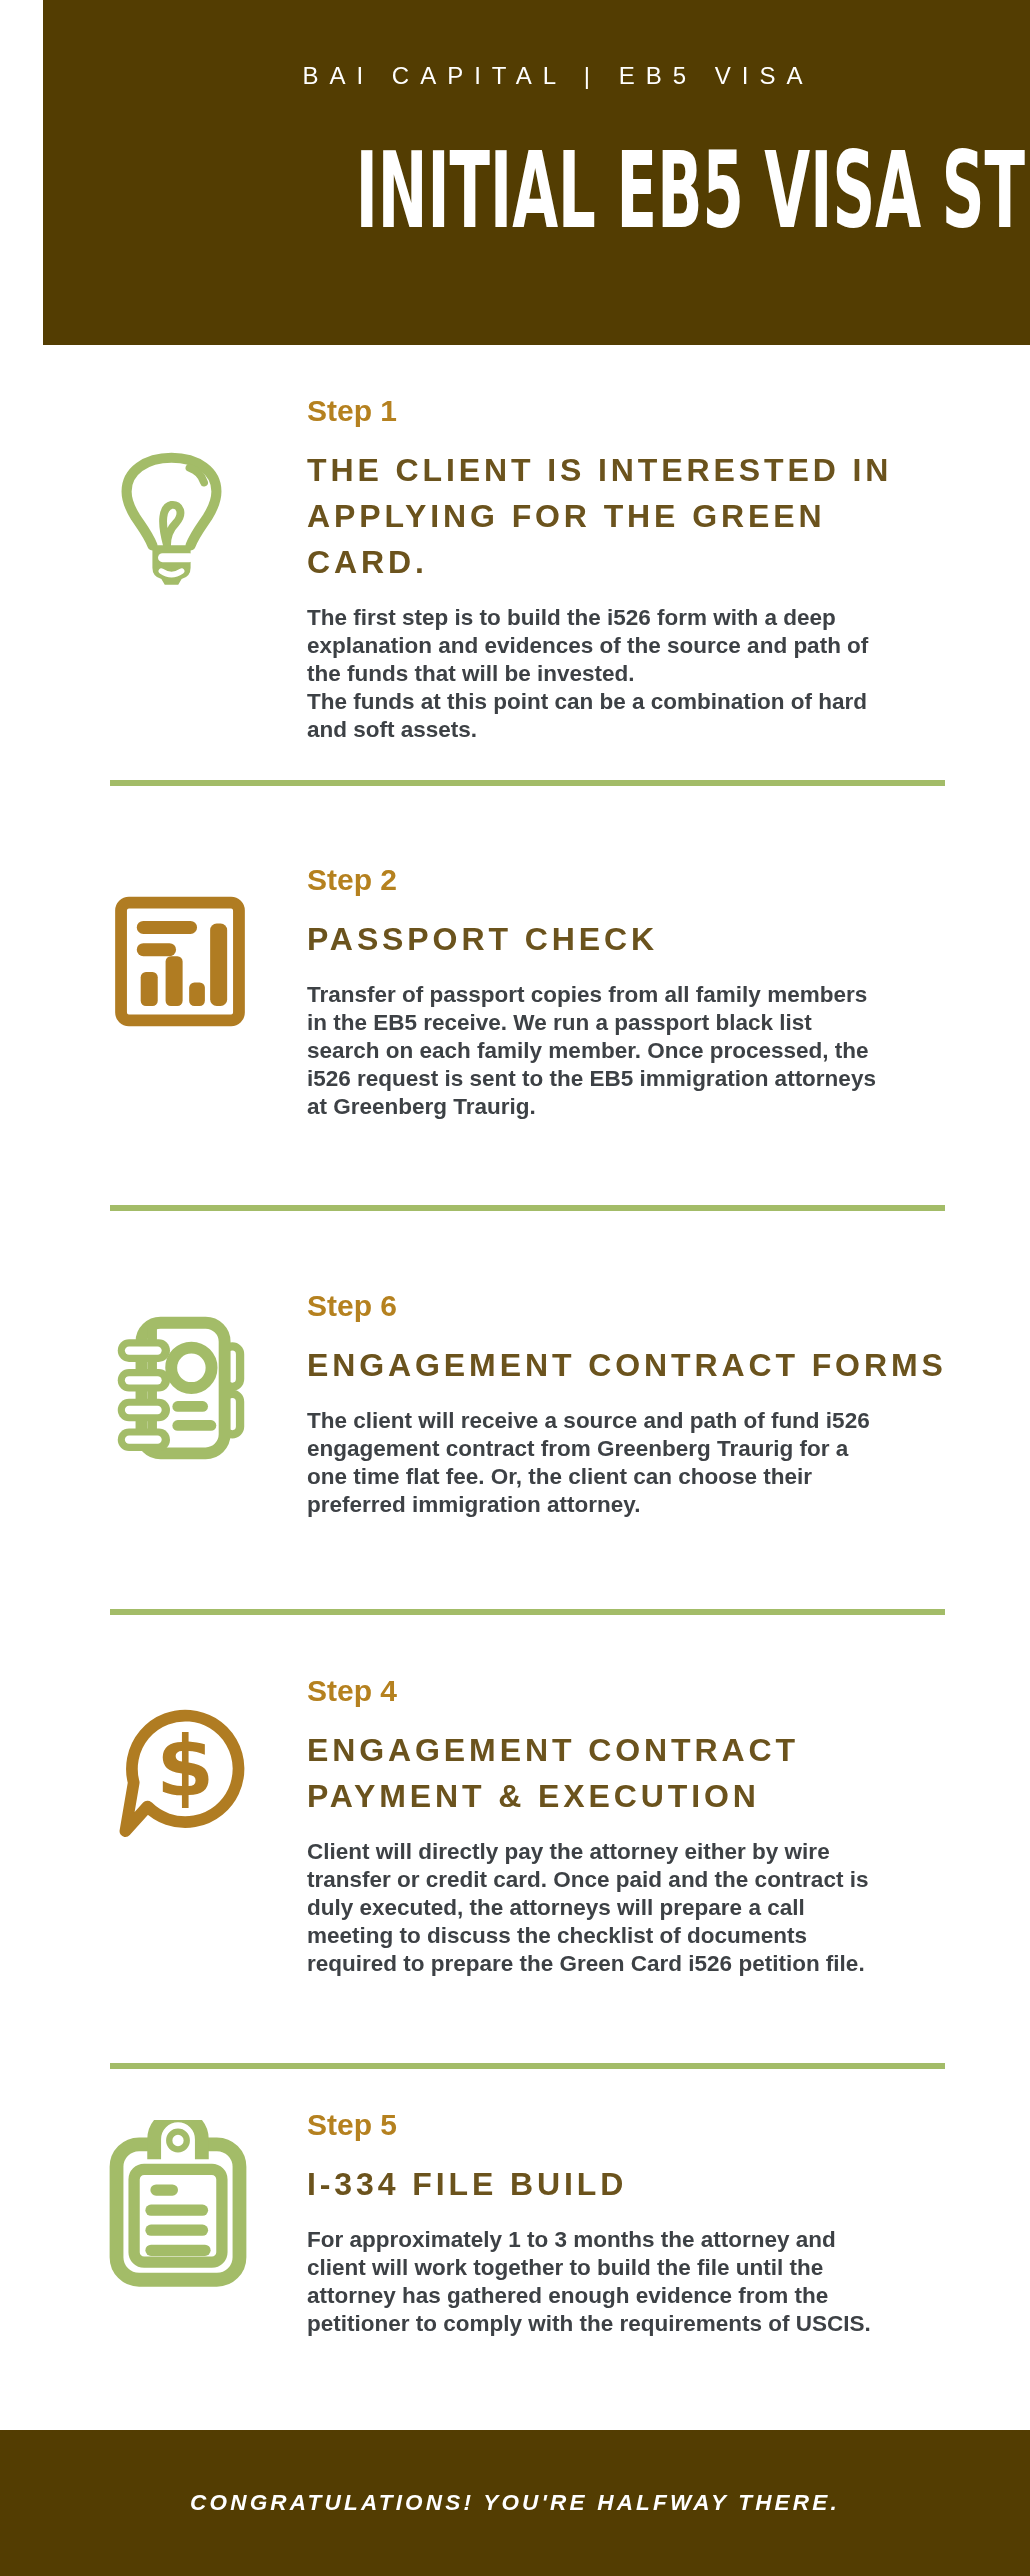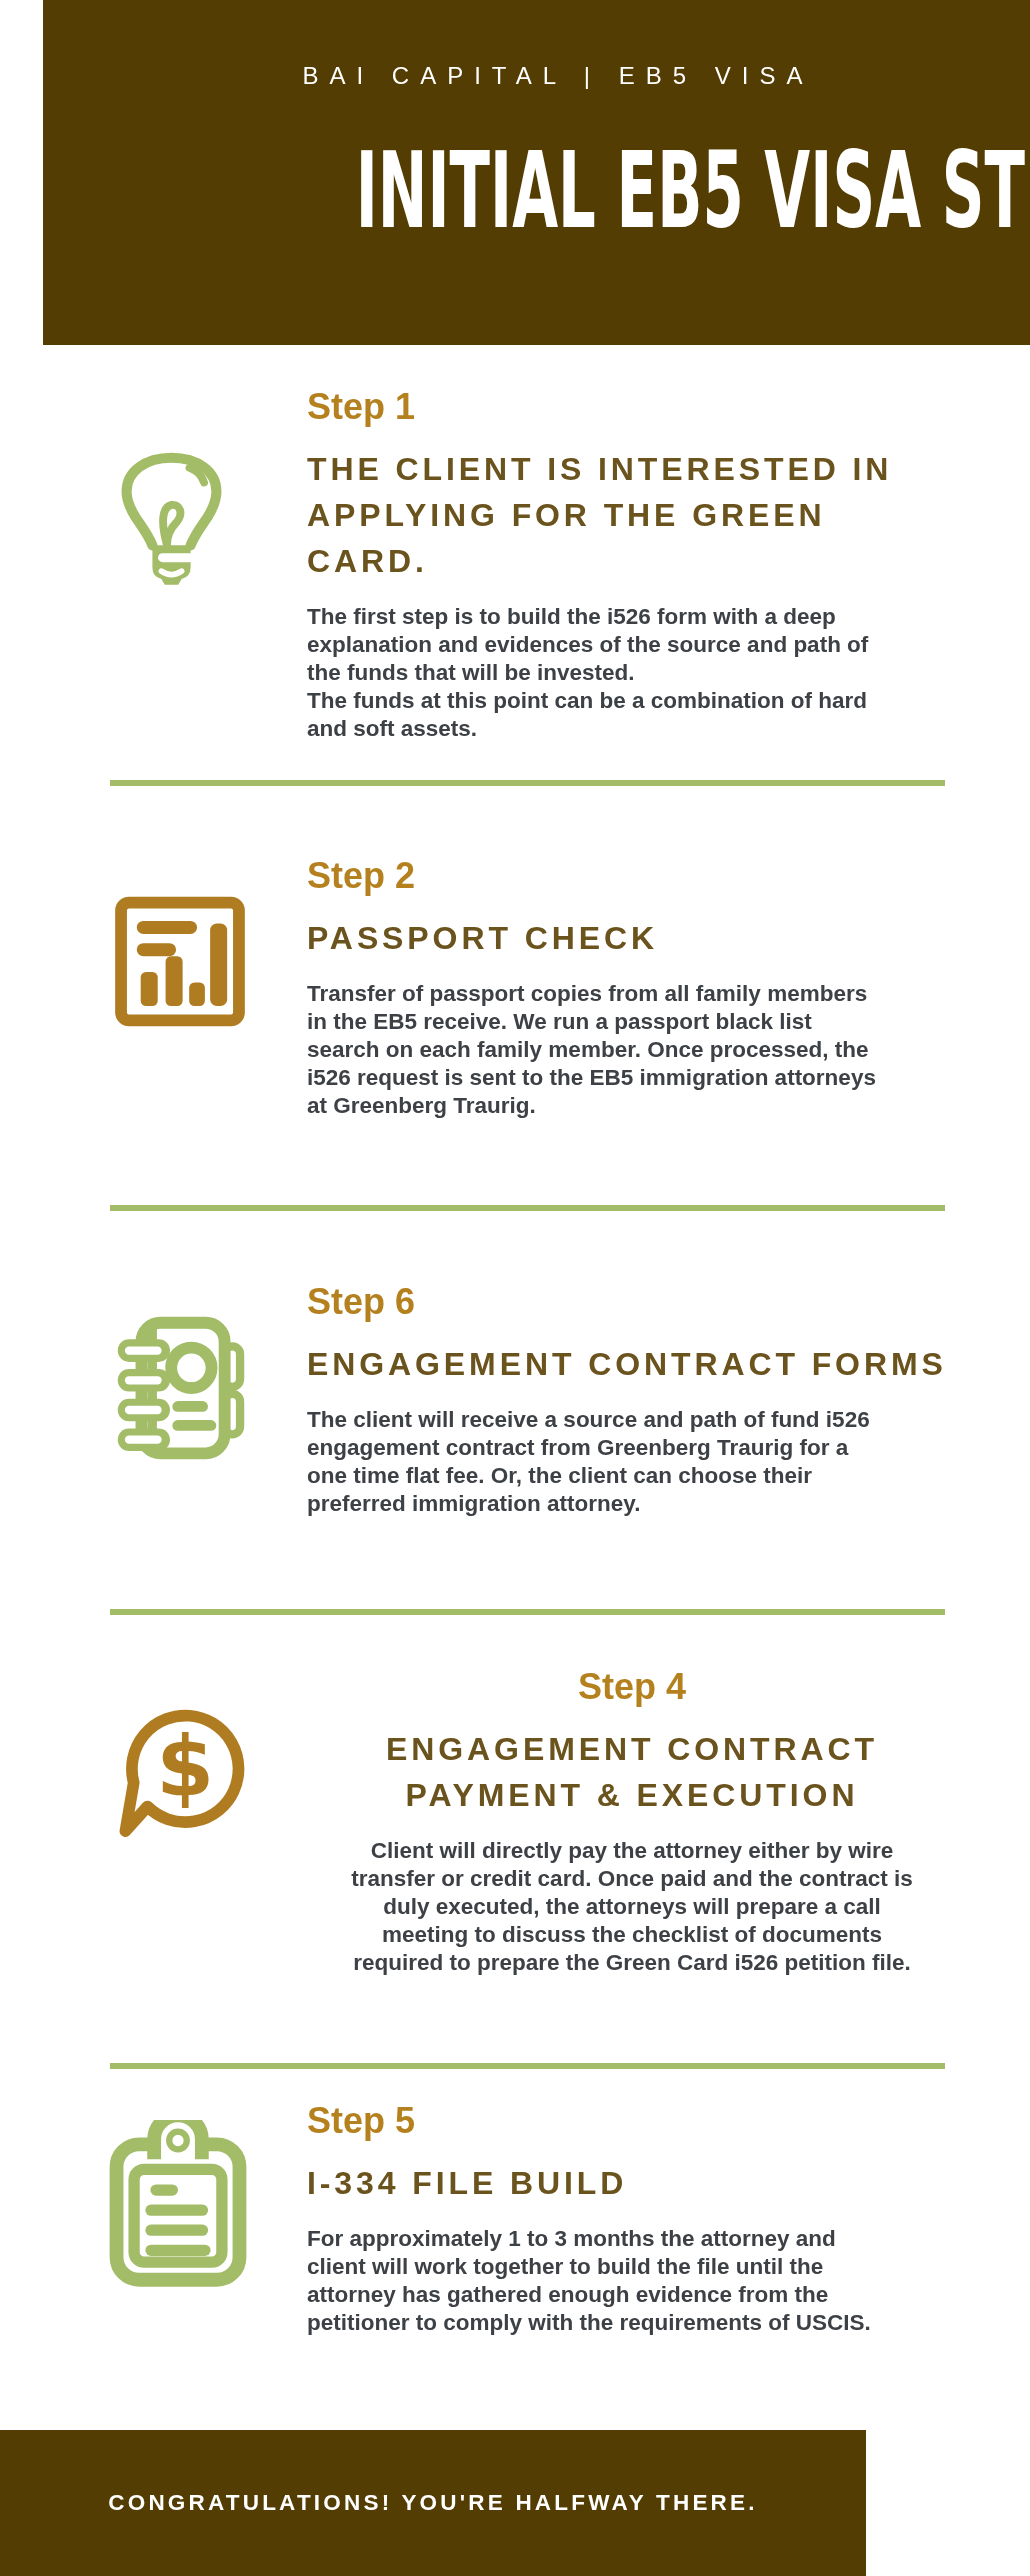--- a/index.html
+++ b/index.html
@@ -21,23 +21,23 @@
   .title-wrap { position:absolute; top:134px; left:0; width:100%; text-align:center; }
   .page-title {
     display:inline-block; color:var(--text-white,#fff); font-weight:700;
     font-size:106px; line-height:113px; white-space:nowrap;
     font-family:"DejaVu Sans", sans-serif;
     transform:scaleX(0.56); transform-origin:center;
   }
   
   .step { position:absolute; left:307px; width:650px; }
   .step-1{ top:385px; } .step-2{ top:854px; } .step-3{ top:1280px; }
-  .step-4{ top:1665px;text-align:center; } .step-5{ top:2099px; }
+  .step-4{ top:1665px; } .step-5{ top:2099px; }
   .step-label {
-    margin:0 0 18px 0; font-size:36px; font-weight:700; line-height:1.2;
+    margin:8px 0 18px 0; font-size:30px; font-weight:700; line-height:1.2;
     color:var(--step-label-gold,#B5811F);
   }
   .step-heading {
     margin:0 0 19.3px 0; font-size:32px; font-weight:700; line-height:46px;
     letter-spacing:3.9px; color:var(--heading-brown,#6B531D); white-space:pre-line;
   }
   .step-body {
     margin:0; font-size:22.5px; font-weight:700; line-height:28px;
     color:var(--body-gray,#3D4145); white-space:pre-line;
   }
@@ -53,22 +53,23 @@
   .icon-5{ left:109px; top:2120px; width:138px; height:169px; }
   
   .divider {
     position:absolute; left:110px; width:835px; height:5.8px;
     background:var(--accent-green,#A3BC68);
   }
   .divider-1{ top:780px; } .divider-2{ top:1205px; }
   .divider-3{ top:1609px; } .divider-4{ top:2063px; }
   
   .footer {
-    position:absolute; left:0; top:2430px; width:866px; height:146px;
+    position:absolute; left:0; top:2430px; width:1030px; height:146px;
     background:var(--header-brown,#533D02);
+    font-style:italic;
   }
   .footer-message {
     position:absolute; top:50%; left:0; transform:translateY(-50%);
     width:100%; text-align:center; color:var(--text-white,#fff);
     font-size:22.5px; font-weight:700; letter-spacing:3.2px; white-space:nowrap;
   }
 </style>
 </head>
 <body>
 

